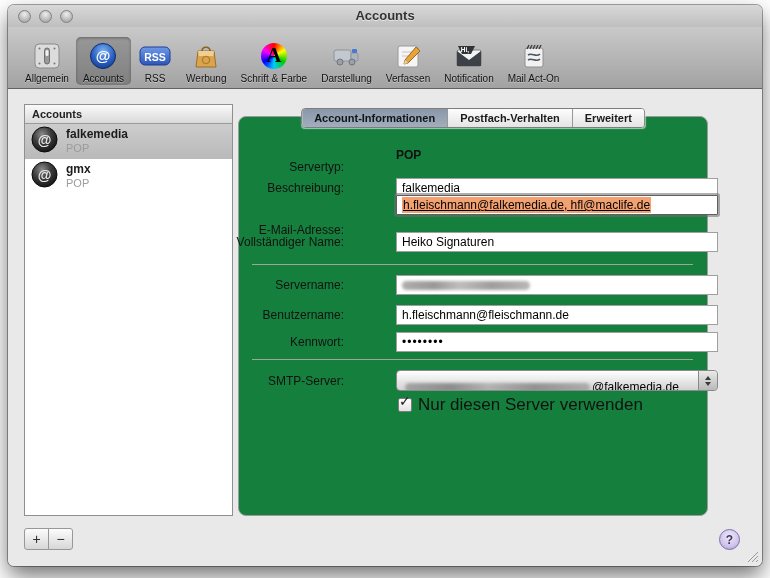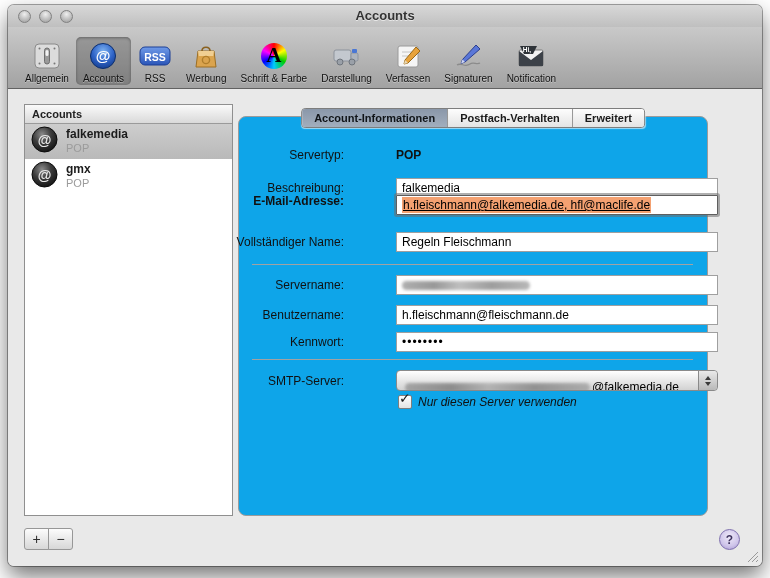--- a/index.html
+++ b/index.html
@@ -35,21 +35,21 @@
   .sidebar{position:absolute;left:16px;top:14px;width:209px;height:412px;background:#fff;
            border:1px solid #8f8f8f;box-sizing:border-box;}
   .sb-header{height:18px;background:linear-gradient(#fafafa,#d9d9d9);border-bottom:1px solid #9a9a9a;
              font-size:11px;font-weight:bold;color:#222;display:flex;align-items:center;padding-left:7px;}
   .sb-row{display:flex;align-items:center;gap:8px;height:35px;padding-left:6px;}
   .sb-row.selected{background:linear-gradient(#cdcdcd,#b9b9b9);}
   .sb-name{font-size:12px;font-weight:bold;color:#1c1c1c;line-height:1.15;}
   .sb-proto{font-size:11px;color:#9b9b9b;line-height:1.15;}
   .at-badge{flex:0 0 auto;}
   
-  .panel{position:absolute;left:230px;top:26px;width:470px;height:400px;background:#0ea5e9;
+  .panel{position:absolute;left:230px;top:26px;width:470px;height:400px;background:#15803d;
          border:1px solid #9b9b9b;border-radius:8px;box-sizing:border-box;}
   
   .tabs{position:absolute;left:50%;top:-9px;transform:translateX(-50%);display:flex;height:18px;
         border:1px solid #7d7d7d;border-radius:4px;overflow:hidden;background:#f2f2f2;
         box-shadow:0 1px 1px rgba(255,255,255,.6);}
   .tab{display:flex;align-items:center;padding:0 12px;font-size:11px;font-weight:bold;color:#1a1a1a;
        background:linear-gradient(#fdfdfd,#e4e4e4);border-right:1px solid #8a8a8a;white-space:nowrap;}
   .tab:last-child{border-right:none;}
   .tab.selected{background:linear-gradient(#8a97a9,#a2aebd);color:#101418;}
   
@@ -72,21 +72,21 @@
               display:flex;flex-direction:column;align-items:center;justify-content:center;gap:2px;}
   .tri-up{width:0;height:0;border-left:3.5px solid transparent;border-right:3.5px solid transparent;
           border-bottom:4.5px solid #3a3a3a;}
   .tri-dn{width:0;height:0;border-left:3.5px solid transparent;border-right:3.5px solid transparent;
           border-top:4.5px solid #3a3a3a;}
   
   .chkrow{position:absolute;left:159px;display:flex;align-items:center;gap:6px;}
   .chk{width:12px;height:12px;background:linear-gradient(#fff,#e3e3e3);border:1px solid #7e7e7e;
        border-radius:2px;position:relative;}
   .chk .mark{position:absolute;left:0px;top:-6px;font-size:14px;font-weight:bold;color:#1a1a1a;}
-  .chklabel{font-size:12px;color:#111;font-style:italic;}
+  .chklabel{font-size:17px;color:#111;}
   
   .pmgroup{position:absolute;left:16px;top:438px;display:flex;}
   .pmbtn{width:25px;height:22px;background:linear-gradient(#fcfcfc,#d7d7d7);border:1px solid #979797;
          box-sizing:border-box;font-size:14px;color:#2e2e2e;display:flex;align-items:center;justify-content:center;}
   .pmbtn.plus{border-radius:3px 0 0 3px;}
   .pmbtn.minus{border-radius:0 3px 3px 0;margin-left:-1px;}
   .helpbtn{position:absolute;right:22px;top:439px;width:21px;height:21px;border-radius:50%;
            background:radial-gradient(circle at 50% 35%,#efeaf9 0%,#cfc5ea 60%,#a393cf 100%);
            border:1.5px solid #7e6fae;box-sizing:border-box;display:flex;align-items:center;justify-content:center;
            font-size:12px;font-weight:bold;color:#3f3460;}
@@ -197,44 +197,50 @@
             <rect x="4" y="4" width="20" height="21" rx="2" fill="#f5f5f5" stroke="#9a9a9a"></rect>
             <line x1="8" y1="10" x2="20" y2="10" stroke="#c4c4c4"></line>
             <line x1="8" y1="14" x2="20" y2="14" stroke="#c4c4c4"></line>
             <path d="M22 5 L26 9 L14 21 L10 22 L11 18 Z" fill="#e8a33c" stroke="#9c6a16"></path>
             <path d="M11 18 L14 21 L10 22 Z" fill="#e9d9b8"></path>
           </svg>
         </div>
         <span class="tb-label">Verfassen</span>
       </div>
 
-      <div class="tb-item">
-        <div class="tb-icon">
-          <svg width="30" height="28" viewBox="0 0 30 28">
-            <path d="M23 3 L27 7 L12 20 L8 21.5 L9.5 17.5 Z" fill="#5a77d8" stroke="#2c3f8e"></path>
-            <path d="M9.5 17.5 L12 20 L8 21.5 Z" fill="#cfd6f2"></path>
-            <path d="M4 23 C8 20,12 26,17 22 C20 19.5,24 23,27 21" fill="none" stroke="#8b8b8b" stroke-width="1.3"></path>
-          </svg>
-        </div>
-        <span class="tb-label">Signaturen</span>
-      </div>
 
 
       <div class="tb-item">
         <div class="tb-icon">
           <svg width="32" height="28" viewBox="0 0 32 28">
             <rect x="4" y="8" width="24" height="16" rx="1.5" fill="#f2f2f2" stroke="#7a7a7a"></rect>
             <path d="M4 9 L16 18 L28 9 L28 24 L4 24 Z" fill="#3c4148"></path>
             <path d="M5 4 L22 4 L18 12 L9 12 Z" fill="#2e3338"></path>
             <text x="12" y="9.5" text-anchor="middle" font-family="Liberation Sans,sans-serif" font-size="6.5" font-weight="bold" fill="#fff">Hi,</text>
           </svg>
         </div>
         <span class="tb-label">Notification</span>
       </div>
 
+      <div class="tb-item">
+        <div class="tb-icon">
+          <svg width="28" height="28" viewBox="0 0 28 28">
+            <rect x="5" y="6" width="18" height="19" rx="2" fill="#f1f1f1" stroke="#8f8f8f"></rect>
+            <g stroke="#3a3f45" stroke-width="1.4">
+              <line x1="7" y1="7" x2="9" y2="3"></line>
+                <line x1="10" y1="7" x2="12" y2="3"></line>
+              <line x1="13" y1="7" x2="15" y2="3"></line>
+                <line x1="16" y1="7" x2="18" y2="3"></line>
+              <line x1="19" y1="7" x2="21" y2="3"></line>
+            </g>
+            <path d="M8 13 C12 10,16 16,20 12 M8 18 C12 15,16 21,20 17" fill="none" stroke="#4c5563" stroke-width="1.6"></path>
+          </svg>
+        </div>
+        <span class="tb-label">Mail Act-On</span>
+      </div>
     </div>
 
     <div class="content">
 
       <div class="sidebar">
         <div class="sb-header">Accounts</div>
 
         <div class="sb-row selected">
           <span class="at-badge">
             <svg width="27" height="27" viewBox="0 0 27 27">
@@ -270,36 +276,36 @@
       </div>
 
       <div class="panel">
 
         <div class="tabs">
           <div class="tab selected">Account-Informationen</div>
           <div class="tab">Postfach-Verhalten</div>
           <div class="tab">Erweitert</div>
         </div>
 
-        <span class="frm-label" style="top:31px;">Servertyp:</span>
+        <span class="frm-label" style="top:43px;">Servertyp:</span>
         <span class="frm-static" style="top:31px;font-weight:bold;">POP</span>
 
         <span class="frm-label" style="top:64px;">Beschreibung:</span>
         <div class="field" style="top:61px;">
           <span>falkemedia</span>
         </div>
 
-        <span class="frm-label" style="top:77px;font-weight:bold;">E-Mail-Adresse:</span>
+        <span class="frm-label" style="top:106px;">E-Mail-Adresse:</span>
         <div class="field focused" style="top:78px;text-decoration:underline;">
           <span class="hl">h.fleischmann@falkemedia.de, hfl@maclife.de</span>
         </div>
 
         <span class="frm-label" style="top:118px;">Vollständiger Name:</span>
         <div class="field" style="top:115px;">
-          <span>Regeln Fleischmann</span>
+          <span>Heiko Signaturen</span>
         </div>
 
         <div class="divider" style="top:147px;"></div>
 
         <span class="frm-label" style="top:161px;">Servername:</span>
         <div class="field" style="top:158px;">
           <div class="smudge" style="width:128px;"></div>
         </div>
 
         <span class="frm-label" style="top:191px;">Benutzername:</span>

